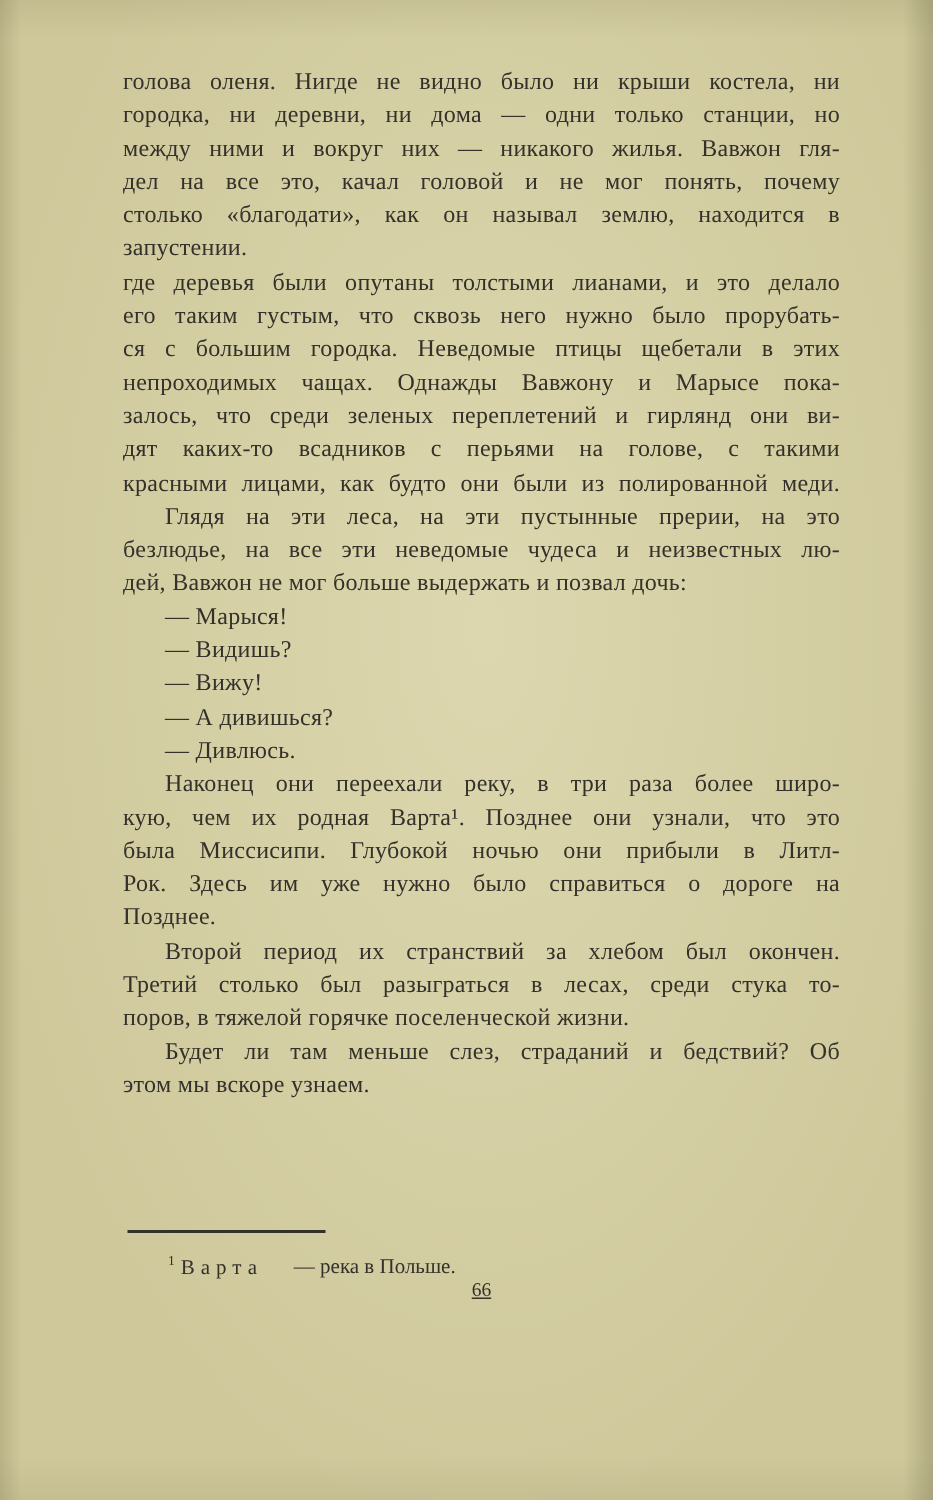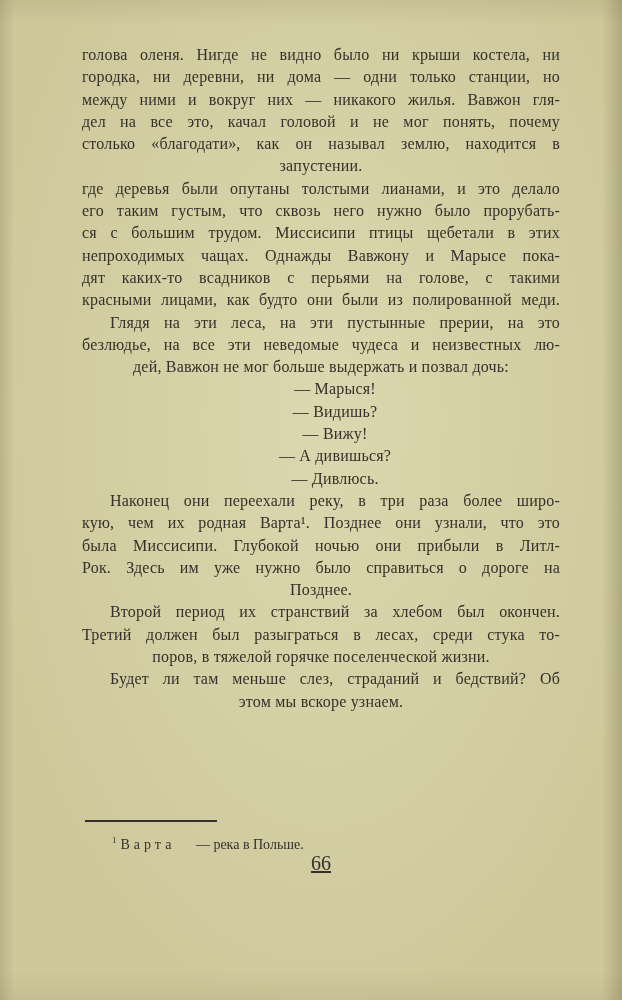--- a/index.html
+++ b/index.html
@@ -27,21 +27,21 @@
   .textblock{
     position:absolute;
     left:82px; top:44px;
     width:478px;
     color:var(--ink);
     font-size:16px;
   }
   .line{
     height:22.3px;
     line-height:22.3px;
-    text-align:center;
+    text-align:left;
     letter-spacing:.2px;
   }
   .line.just{
     text-align:justify;
     text-align-last:justify;
   }
   .line.indent{ text-indent:28px; }
   .footnote-rule{
     position:absolute;
     left:85px; top:820px;
@@ -65,56 +65,57 @@
   .footnote .spaced{
     letter-spacing:4px;
     margin-right:17px;
   }
   .page-number{
     position:absolute;
     left:82px; top:852px;
     width:478px;
     text-align:center;
     color:var(--ink);
-    font-size:20px;
+    font-size:13px;
     text-decoration:underline;
   }
 </style>
 </head>
 <body>
 
 <div class="page">
   <div class="textblock" id="textblock">
       <div class="line just">голова оленя. Нигде не видно было ни крыши костела, ни</div>
       <div class="line just">городка, ни деревни, ни дома — одни только станции, но</div>
       <div class="line just">между ними и вокруг них — никакого жилья. Вавжон гля-</div>
       <div class="line just">дел на все это, качал головой и не мог понять, почему</div>
       <div class="line just">столько «благодати», как он называл землю, находится в</div>
       <div class="line">запустении.</div>
       <div class="line just">где деревья были опутаны толстыми лианами, и это делало</div>
       <div class="line just">его таким густым, что сквозь него нужно было прорубать-</div>
-      <div class="line just">ся с большим трудом. Миссисипи птицы щебетали в этих</div>
+      <div class="line just">ся с большим городка. Неведомые птицы щебетали в этих</div>
       <div class="line just">непроходимых чащах. Однажды Вавжону и Марысе пока-</div>
+      <div class="line just">залось, что среди зеленых переплетений и гирлянд они ви-</div>
       <div class="line just">дят каких-то всадников с перьями на голове, с такими</div>
       <div class="line just">красными лицами, как будто они были из полированной меди.</div>
       <div class="line indent just">Глядя на эти леса, на эти пустынные прерии, на это</div>
       <div class="line just">безлюдье, на все эти неведомые чудеса и неизвестных лю-</div>
       <div class="line">дей, Вавжон не мог больше выдержать и позвал дочь:</div>
       <div class="line indent">— Марыся!</div>
       <div class="line indent">— Видишь?</div>
       <div class="line indent">— Вижу!</div>
       <div class="line indent">— А дивишься?</div>
       <div class="line indent">— Дивлюсь.</div>
       <div class="line indent just">Наконец они переехали реку, в три раза более широ-</div>
       <div class="line just">кую, чем их родная Варта¹. Позднее они узнали, что это</div>
       <div class="line just">была Миссисипи. Глубокой ночью они прибыли в Литл-</div>
       <div class="line just">Рок. Здесь им уже нужно было справиться о дороге на</div>
       <div class="line">Позднее.</div>
       <div class="line indent just">Второй период их странствий за хлебом был окончен.</div>
-      <div class="line just">Третий должен был разыграться в лесах, среди стука то-</div>
+      <div class="line just">Третий столько был разыграться в лесах, среди стука то-</div>
       <div class="line">поров, в тяжелой горячке поселенческой жизни.</div>
       <div class="line indent just">Будет ли там меньше слез, страданий и бедствий? Об</div>
       <div class="line">этом мы вскоре узнаем.</div>
     </div>
   <div class="footnote-rule"></div>
   <div class="footnote">
     <sup>1</sup><span class="spaced">Варта</span><span> — река в Польше.</span>
   </div>
   <div class="page-number">66</div>
 </div>

